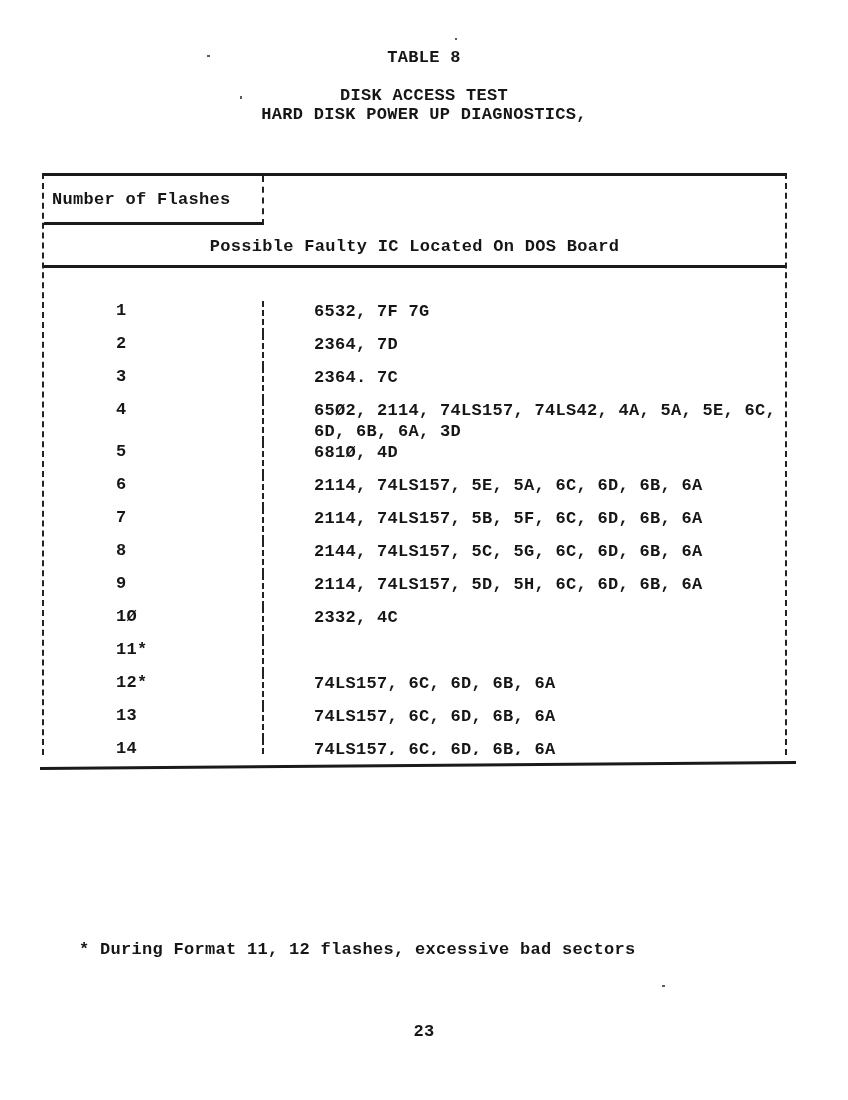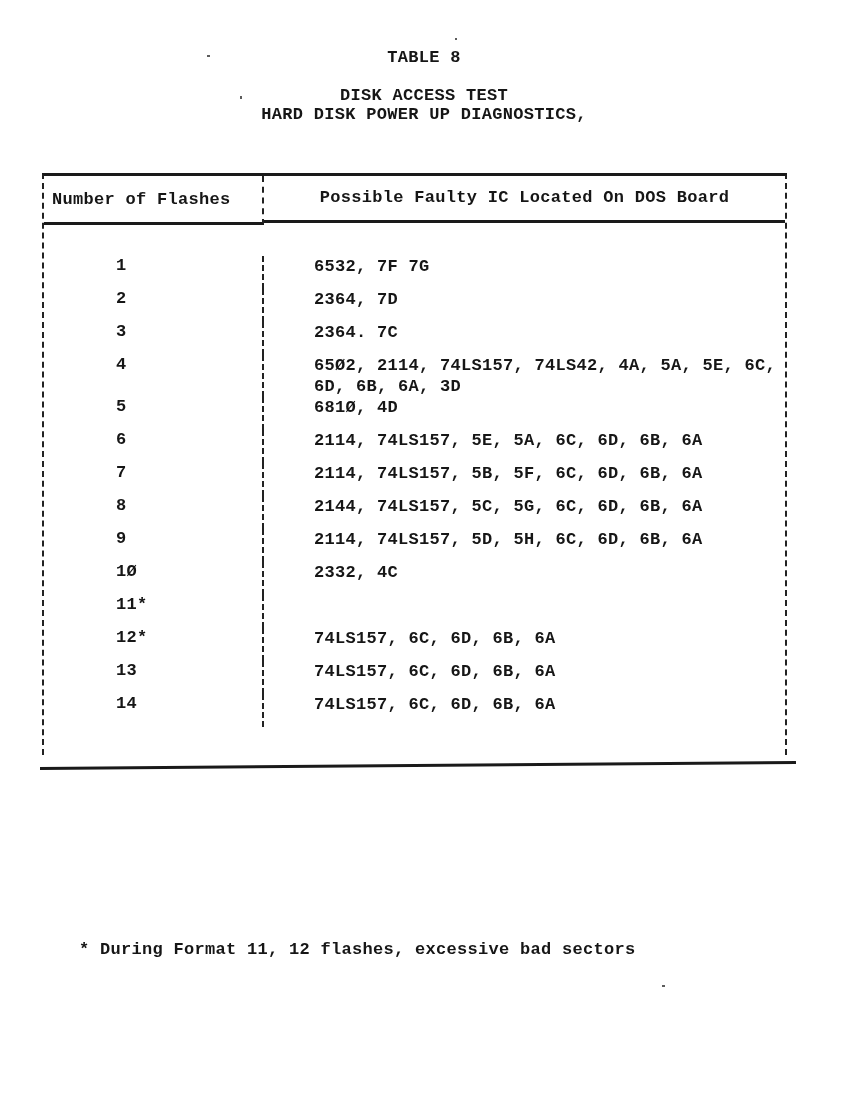--- a/index.html
+++ b/index.html
@@ -18,21 +18,21 @@
   .doc-title { position:absolute; top:48px; left:0; width:100%; text-align:center; }
   .doc-heading { position:absolute; top:86px; left:0; width:100%; text-align:center; line-height:19px; }
 
   .scan-table {
     position:absolute; left:42px; top:173px; width:745px; height:582px;
     border-top:3px solid #1a1a1a;
     border-left:2px dashed #222;
     border-right:2px dashed #222;
     overflow:hidden;
   }
-  .thead { display:flex; align-items:stretch; }
+  .thead { display:flex; align-items:stretch;flex-direction:column; }
   .th-flashes {
     width:220px; flex:none;
     padding:14px 0 12px 8px; line-height:20px;
     border-right:2px dashed #222;
     border-bottom:3px solid #1a1a1a;
   }
   .th-ic {
     flex:1; text-align:center;
     padding:14px 0 8px 0; line-height:20px;
     border-bottom:3px solid #1a1a1a;
@@ -138,19 +138,20 @@
         <div class="cell-flashes">14</div>
         <div class="cell-ic">74LS157, 6C, 6D, 6B, 6A</div>
       </div>
     </div>
   </div>
 
   <div class="bottom-rule"></div>
 
   <div class="footnote">* During Format 11, 12 flashes, excessive bad sectors</div>
 
+  <div class="page-number">23</div>
 
   <div class="speck speck-a"></div>
   <div class="speck speck-b"></div>
   <div class="speck speck-c"></div>
   <div class="speck speck-d"></div>
 
 </div>
 
 </body></html>

